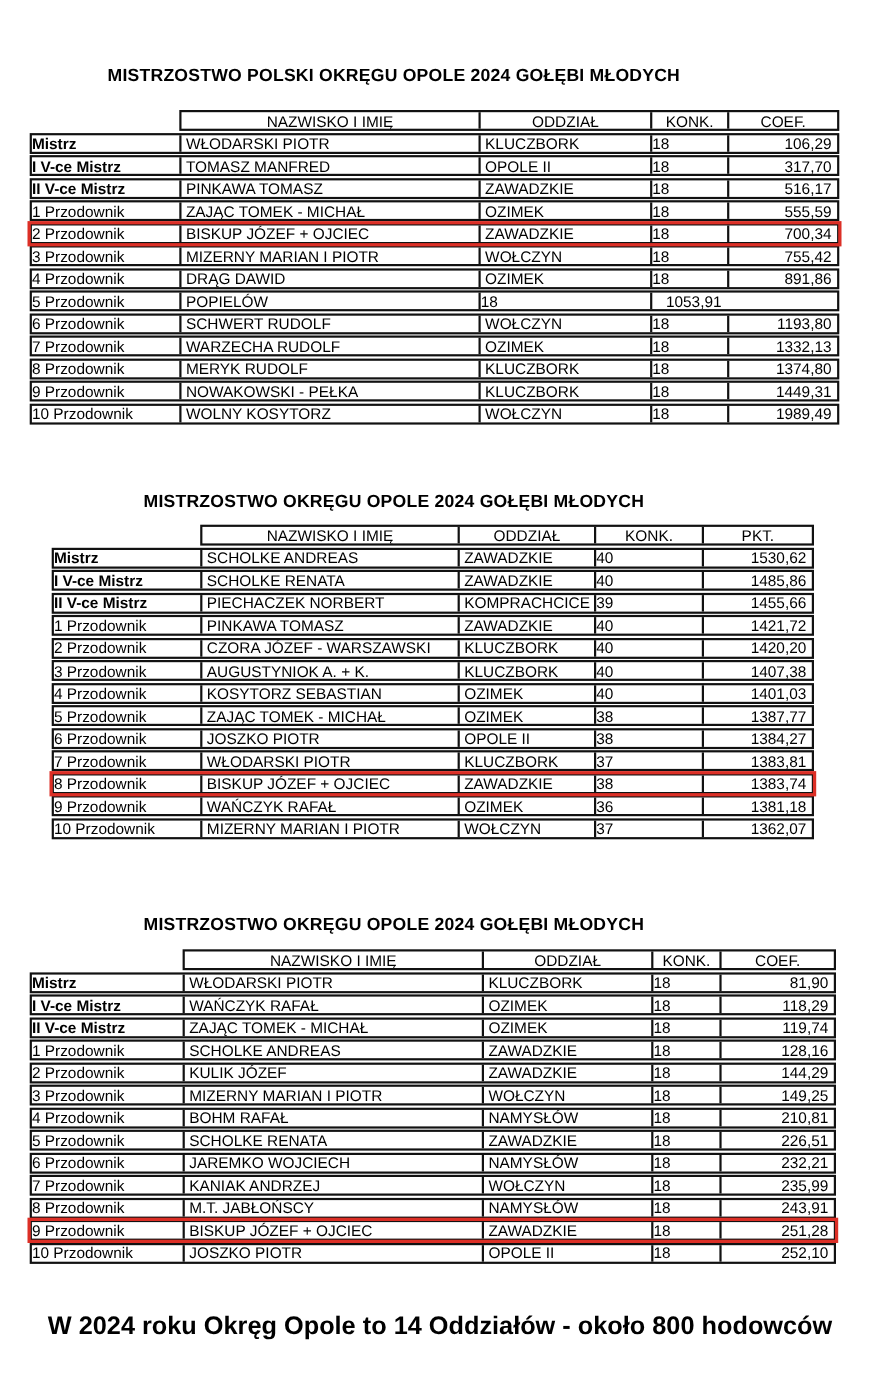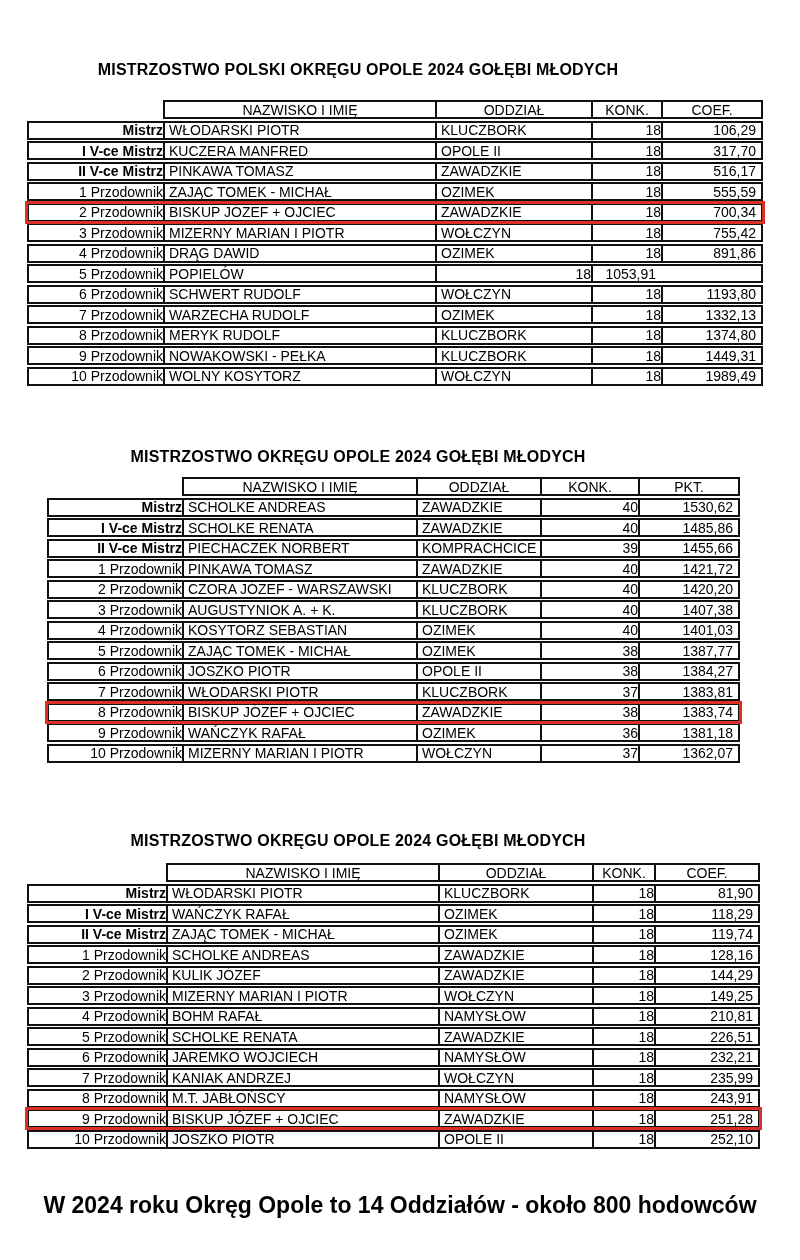--- a/index.html
+++ b/index.html
@@ -27,24 +27,24 @@
     background:#fff;
   }
   .cell {
     box-sizing:border-box;
     border-left:2px solid #111;
     font-size:14px; line-height:15px;
     overflow:hidden; white-space:nowrap;
     padding-top:0.5px;
   }
   .cell:first-child { border-left:none; }
-  .rank  { text-align:right; }
+  .rank  { text-align:left; }
   .b     { font-weight:bold; }
   .name, .oddz { padding-left:4px; }
-  .konk  { text-align:right; }
+  .konk  { text-align:left; }
   .val   { text-align:right; padding-right:5px; }
   .hcell { text-align:center; }
   .hl {
     position:absolute; left:-4px; right:-4px; top:-4px; bottom:-4px;
     border:3px solid #dc2f26;
     pointer-events:none; z-index:2;
   }
   .footer-text {
     position:absolute; top:1192px; left:0; width:800px;
     text-align:center; font-weight:bold; font-size:23px;
@@ -63,21 +63,21 @@
     </div>
     <div class="trow" style="grid-template-columns: 134px 272px 156px 70px 100px;">
       <div class="cell rank b">Mistrz</div>
       <div class="cell name">WŁODARSKI PIOTR</div>
       <div class="cell oddz">KLUCZBORK</div>
       <div class="cell konk">18</div>
       <div class="cell val">106,29</div>
     </div>
     <div class="trow" style="grid-template-columns: 134px 272px 156px 70px 100px;">
       <div class="cell rank b">I V-ce Mistrz</div>
-      <div class="cell name">KUCZERA MANFRED</div>
+      <div class="cell name">TOMASZ MANFRED</div>
       <div class="cell oddz">OPOLE II</div>
       <div class="cell konk">18</div>
       <div class="cell val">317,70</div>
     </div>
     <div class="trow" style="grid-template-columns: 134px 272px 156px 70px 100px;">
       <div class="cell rank b">II V-ce Mistrz</div>
       <div class="cell name">PINKAWA TOMASZ</div>
       <div class="cell oddz">ZAWADZKIE</div>
       <div class="cell konk">18</div>
       <div class="cell val">516,17</div>

